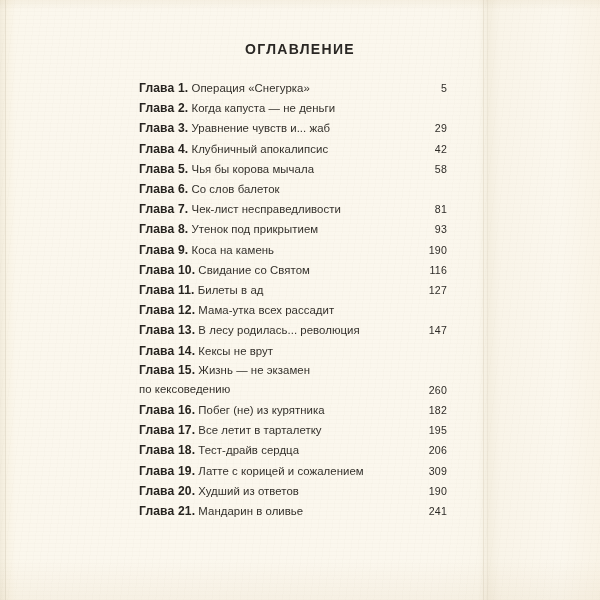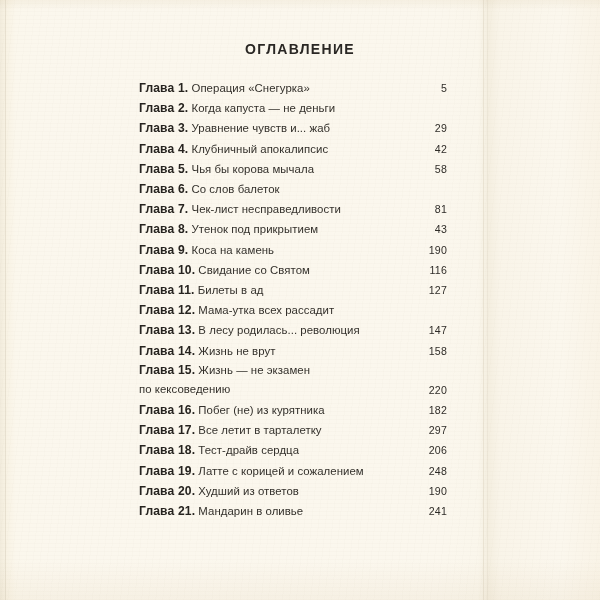--- a/index.html
+++ b/index.html
@@ -191,55 +191,55 @@
         <div class="toc-row">
           <div class="toc-line"><span class="ch-label">Глава 5.</span> <span class="ch-title">Чья бы корова мычала</span><span class="page-num">58</span></div>
         </div>
         <div class="toc-row">
           <div class="toc-line"><span class="ch-label">Глава 6.</span> <span class="ch-title">Со слов балеток</span></div>
         </div>
         <div class="toc-row">
           <div class="toc-line"><span class="ch-label">Глава 7.</span> <span class="ch-title">Чек-лист несправедливости</span><span class="page-num">81</span></div>
         </div>
         <div class="toc-row">
-          <div class="toc-line"><span class="ch-label">Глава 8.</span> <span class="ch-title">Утенок под прикрытием</span><span class="page-num">43</span></div>
+          <div class="toc-line"><span class="ch-label">Глава 8.</span> <span class="ch-title">Утенок под прикрытием</span><span class="page-num">93</span></div>
         </div>
         <div class="toc-row">
           <div class="toc-line"><span class="ch-label">Глава 9.</span> <span class="ch-title">Коса на камень</span><span class="page-num">190</span></div>
         </div>
         <div class="toc-row">
           <div class="toc-line"><span class="ch-label">Глава 10.</span> <span class="ch-title">Свидание со Святом</span><span class="page-num">116</span></div>
         </div>
         <div class="toc-row">
           <div class="toc-line"><span class="ch-label">Глава 11.</span> <span class="ch-title">Билеты в ад</span><span class="page-num">127</span></div>
         </div>
         <div class="toc-row">
           <div class="toc-line"><span class="ch-label">Глава 12.</span> <span class="ch-title">Мама-утка всех рассадит</span></div>
         </div>
         <div class="toc-row">
           <div class="toc-line"><span class="ch-label">Глава 13.</span> <span class="ch-title">В лесу родилась... революция</span><span class="page-num">147</span></div>
         </div>
         <div class="toc-row">
-          <div class="toc-line"><span class="ch-label">Глава 14.</span> <span class="ch-title">Жизнь не врут</span><span class="page-num">158</span></div>
+          <div class="toc-line"><span class="ch-label">Глава 14.</span> <span class="ch-title">Кексы не врут</span></div>
         </div>
         <div class="toc-row two-line">
           <div class="toc-line"><span class="ch-label">Глава 15.</span> <span class="ch-title">Жизнь — не экзамен</span></div>
-          <div class="toc-line"><span class="ch-title-cont">по кексоведению</span><span class="page-num">220</span></div>
+          <div class="toc-line"><span class="ch-title-cont">по кексоведению</span><span class="page-num">260</span></div>
         </div>
         <div class="toc-row">
           <div class="toc-line"><span class="ch-label">Глава 16.</span> <span class="ch-title">Побег (не) из курятника</span><span class="page-num">182</span></div>
         </div>
         <div class="toc-row">
-          <div class="toc-line"><span class="ch-label">Глава 17.</span> <span class="ch-title">Все летит в тарталетку</span><span class="page-num">297</span></div>
+          <div class="toc-line"><span class="ch-label">Глава 17.</span> <span class="ch-title">Все летит в тарталетку</span><span class="page-num">195</span></div>
         </div>
         <div class="toc-row">
           <div class="toc-line"><span class="ch-label">Глава 18.</span> <span class="ch-title">Тест-драйв сердца</span><span class="page-num">206</span></div>
         </div>
         <div class="toc-row">
-          <div class="toc-line"><span class="ch-label">Глава 19.</span> <span class="ch-title">Латте с корицей и сожалением</span><span class="page-num">248</span></div>
+          <div class="toc-line"><span class="ch-label">Глава 19.</span> <span class="ch-title">Латте с корицей и сожалением</span><span class="page-num">309</span></div>
         </div>
         <div class="toc-row">
           <div class="toc-line"><span class="ch-label">Глава 20.</span> <span class="ch-title">Худший из ответов</span><span class="page-num">190</span></div>
         </div>
         <div class="toc-row">
           <div class="toc-line"><span class="ch-label">Глава 21.</span> <span class="ch-title">Мандарин в оливье</span><span class="page-num">241</span></div>
         </div>
       </div>
 
   </div>

